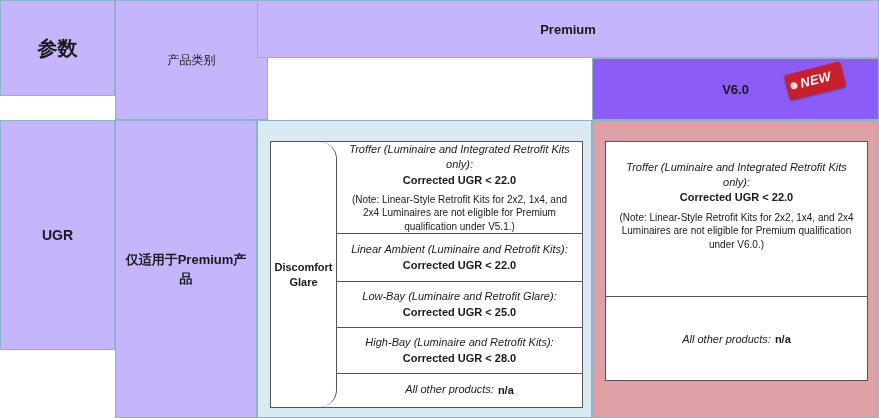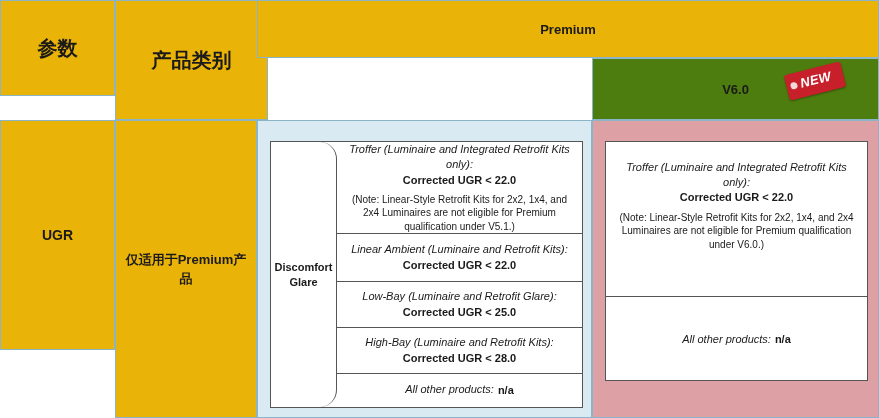--- a/index.html
+++ b/index.html
@@ -17,32 +17,32 @@
   
   .cell{
     position:absolute;
     box-sizing:border-box;
     display:flex;
     align-items:center;
     justify-content:center;
     text-align:center;
   }
   .bdr{border:1px solid #8ab4c8;}
-  .blue{background:#eab308;justify-content:center;}
-  .red{background:#4d7c0f;}
+  .blue{background:#c4b5fd;justify-content:center;}
+  .red{background:#8b5cf6;}
   .bold{font-weight:bold;}
 
   
   #hdr-param{
     left:0;top:0;width:115px;height:96px;
     font-size:20px;font-weight:bold;color:#1a1a1a;
   }
   #hdr-cat{
     left:115px;top:0;width:153px;height:120px;
-    font-size:20px;font-weight:bold;color:#1a1a1a;
+    font-size:12px;font-weight:normal;color:#1a1a1a;
   }
   #hdr-premium{
     left:257px;top:0;width:622px;height:58px;
     font-size:13px;font-weight:bold;color:#1a1a1a;
   }
   #hdr-v51{
     left:257px;top:58px;width:335px;height:62px;
     font-size:13px;font-weight:bold;color:#1a1a1a;
   }
   #hdr-v60{

